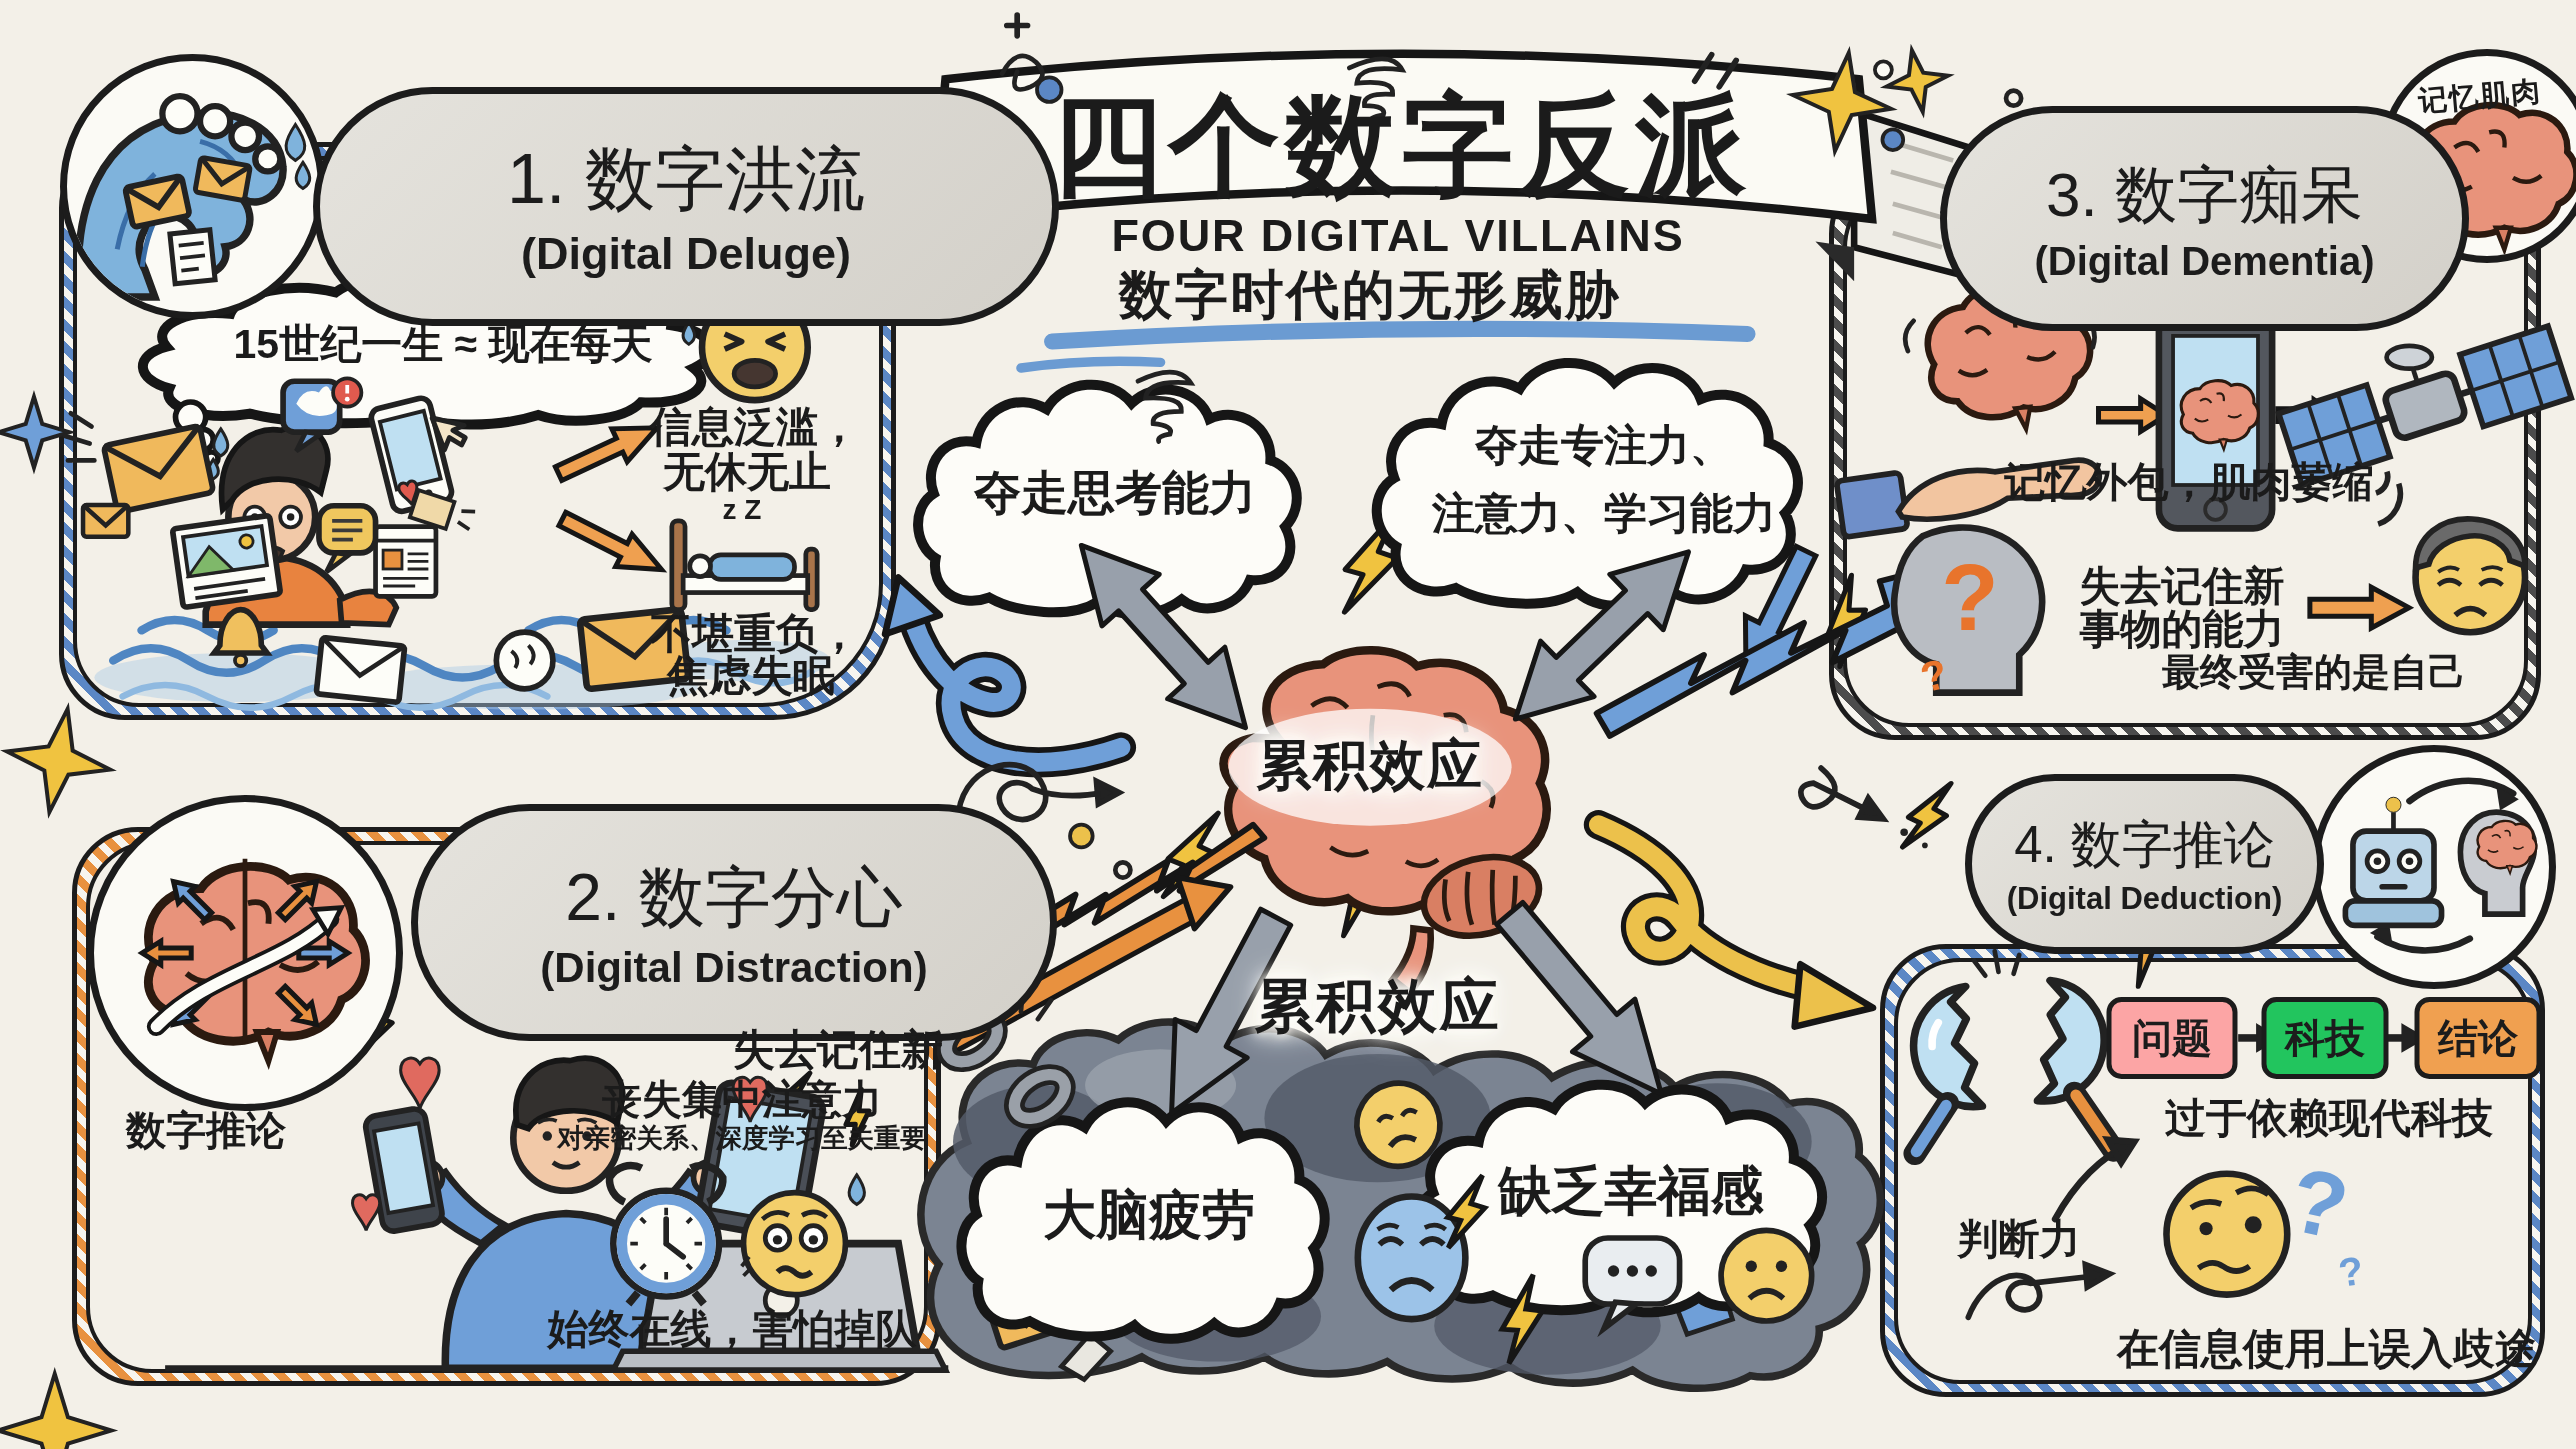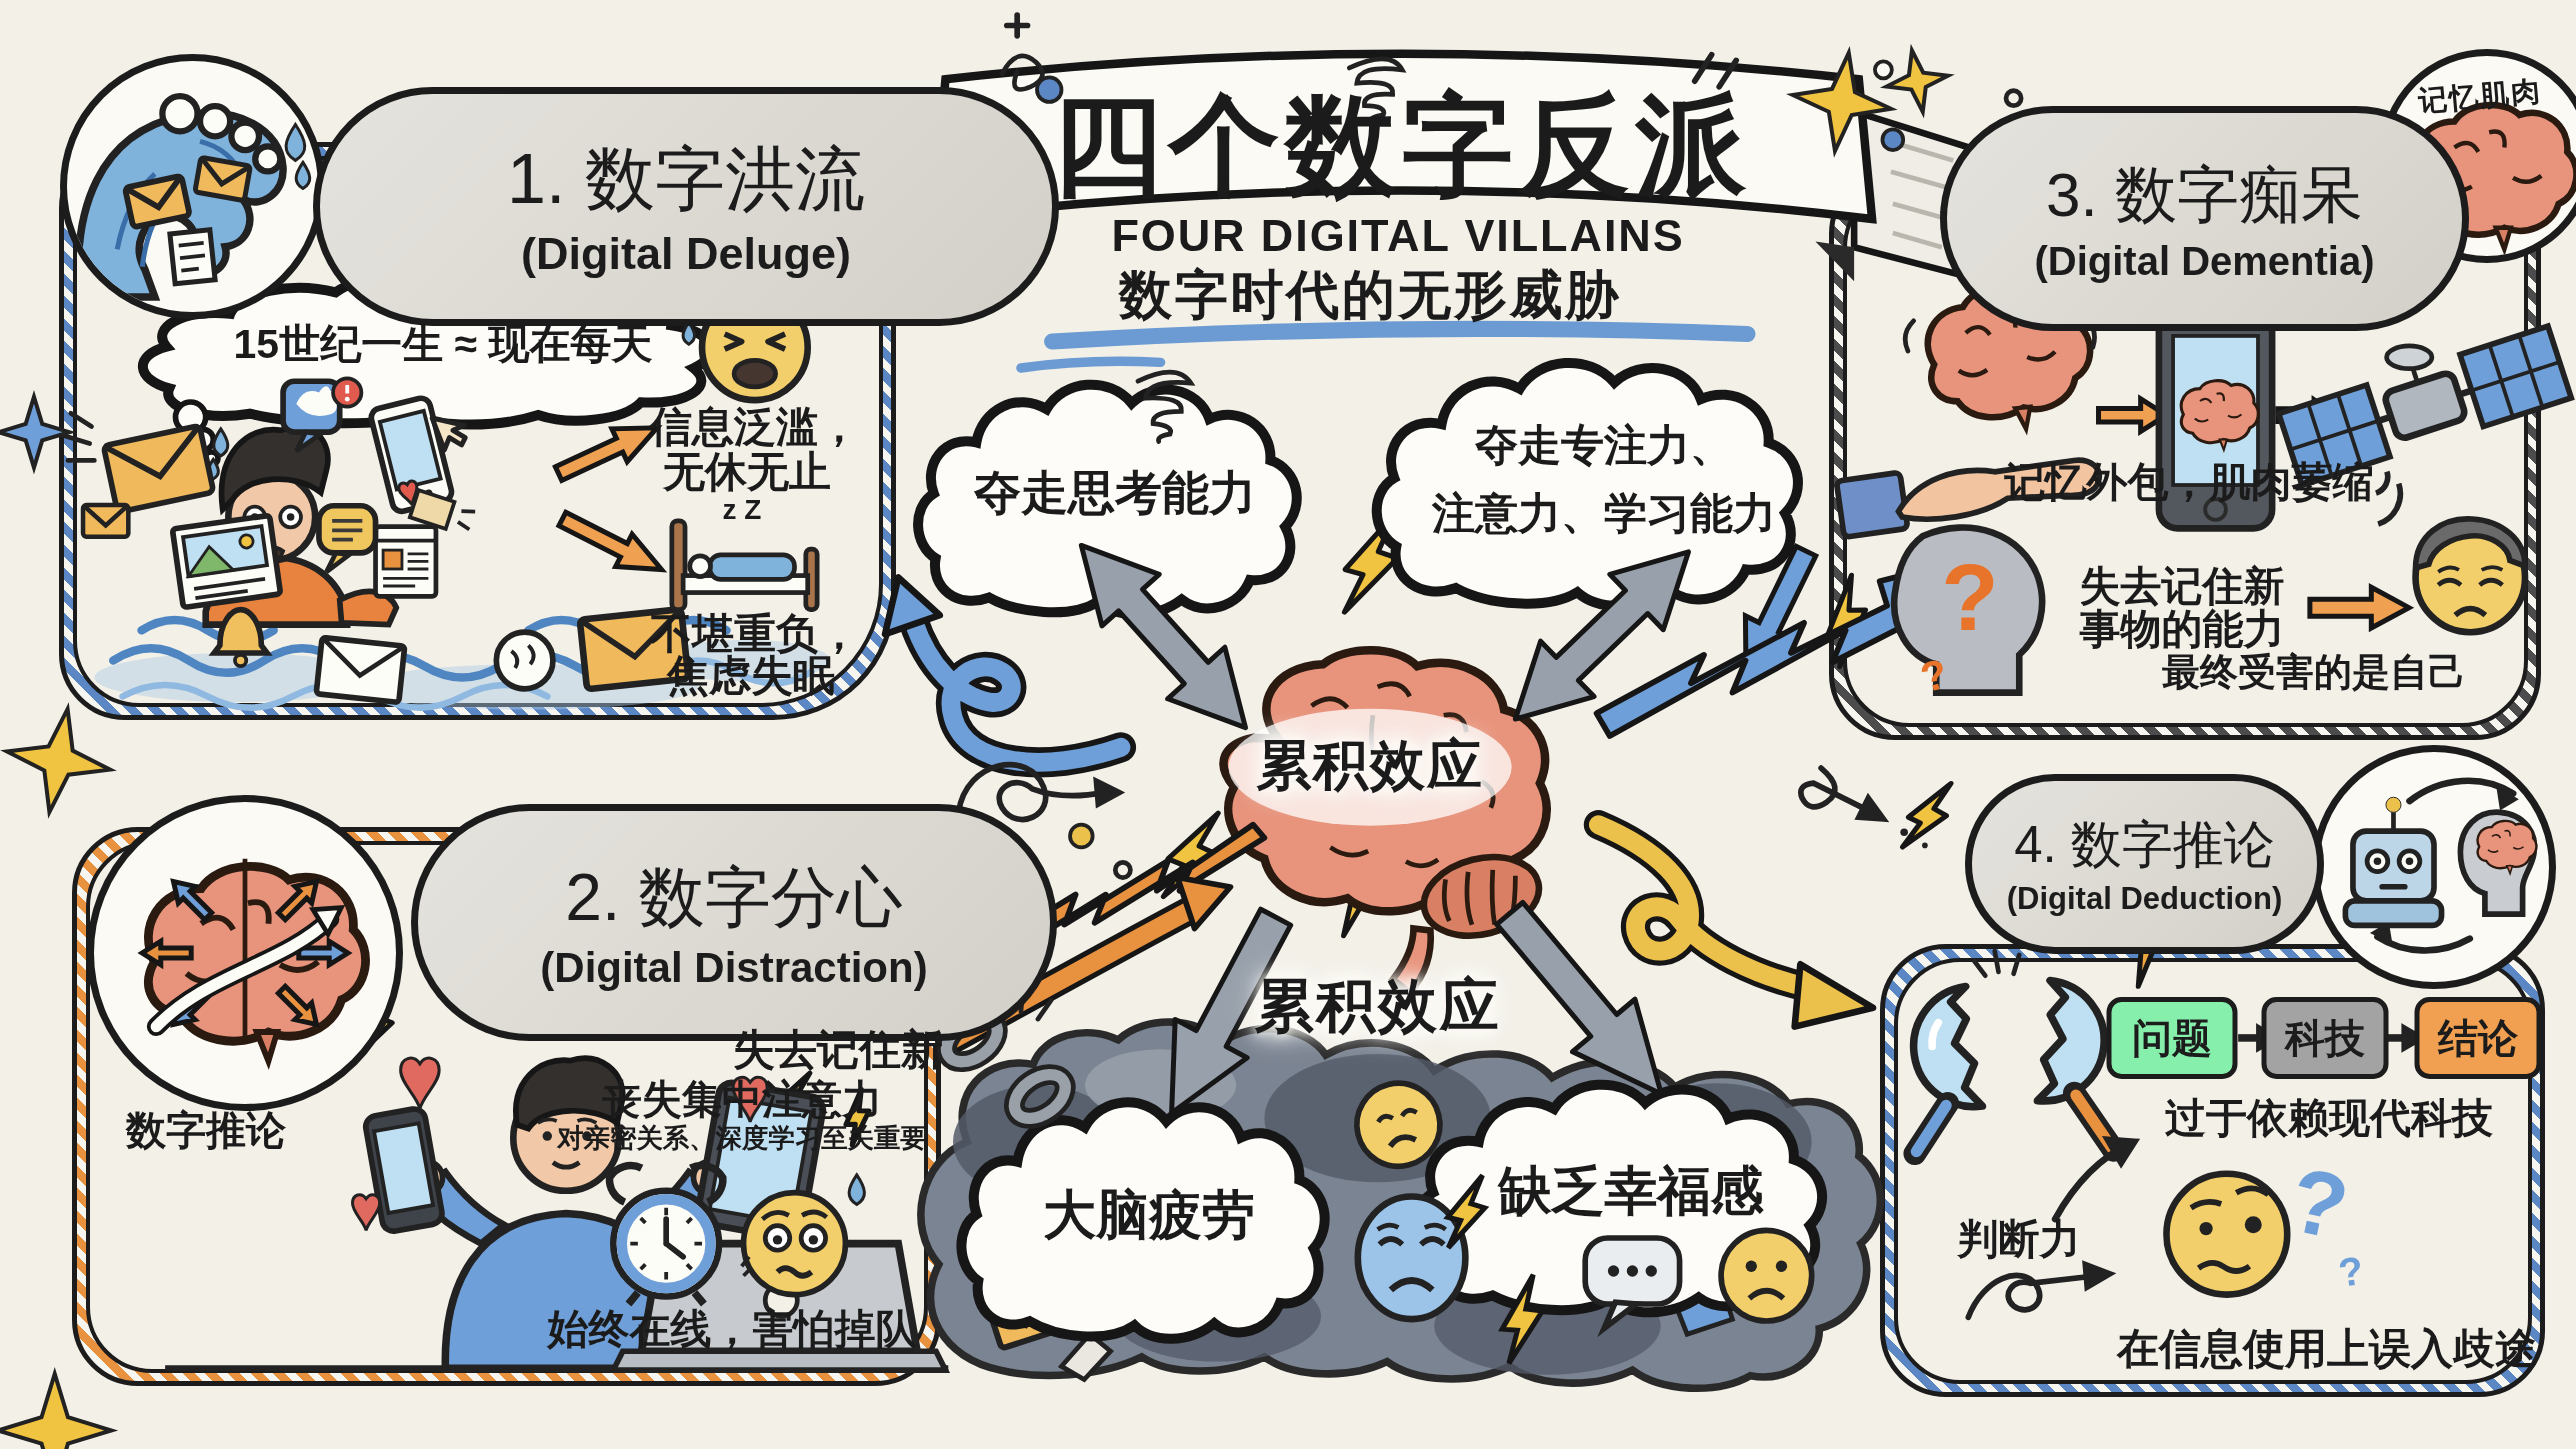--- a/index.html
+++ b/index.html
@@ -557,24 +557,24 @@
   <div class="lbl" style="left:732px;top:1330px;font-size:41px;">始终在线，害怕掉队</div>
 
   <div class="lbl" style="left:2480px;top:96px;font-size:29px;transform:translate(-50%,-50%) rotate(-5deg);letter-spacing:1.9px;">记忆肌肉</div>
   <div class="lbl" style="left:2189px;top:483px;font-size:41px;">记忆外包，肌肉萎缩</div>
   <div class="lbl" style="left:2182px;top:587px;font-size:41px;">失去记住新</div>
   <div class="lbl" style="left:2182px;top:630px;font-size:41px;">事物的能力</div>
   <div class="lbl" style="left:2314px;top:672px;font-size:38px;">最终受害的是自己</div>
   <div class="qmark" style="left:1970px;top:598px;font-size:94px;color:#e8742c;">?</div>
   <div class="qmark" style="left:1934px;top:676px;font-size:42px;color:#e8742c;transform:translate(-50%,-50%) rotate(-14deg);">?</div>
 
-  <div class="flowbox" style="left:2172px;top:1038px;width:121px;height:72px;background:#86efac;">
+  <div class="flowbox" style="left:2172px;top:1038px;width:121px;height:72px;background:#fca5a5;">
       <span>问题</span>
     </div>
-  <div class="flowbox" style="left:2325px;top:1038px;width:117px;height:72px;background:#a3a3a3;">
+  <div class="flowbox" style="left:2325px;top:1038px;width:117px;height:72px;background:#22c55e;">
       <span>科技</span>
     </div>
   <div class="flowbox" style="left:2478px;top:1038px;width:117px;height:72px;background:#f0a050;">
       <span>结论</span>
     </div>
   <div class="lbl" style="left:2329px;top:1119px;font-size:41px;">过于依赖现代科技</div>
   <div class="lbl" style="left:2019px;top:1240px;font-size:41px;">判断力</div>
   <div class="lbl" style="left:2327px;top:1349px;font-size:42px;">在信息使用上误入歧途</div>
   <div class="qmark" style="left:2319px;top:1204px;font-size:91px;color:#6f9fd8;transform:translate(-50%,-50%) rotate(12deg);">?</div>
   <div class="qmark" style="left:2351px;top:1272px;font-size:40px;color:#6f9fd8;transform:translate(-50%,-50%) rotate(-8deg);">?</div>

